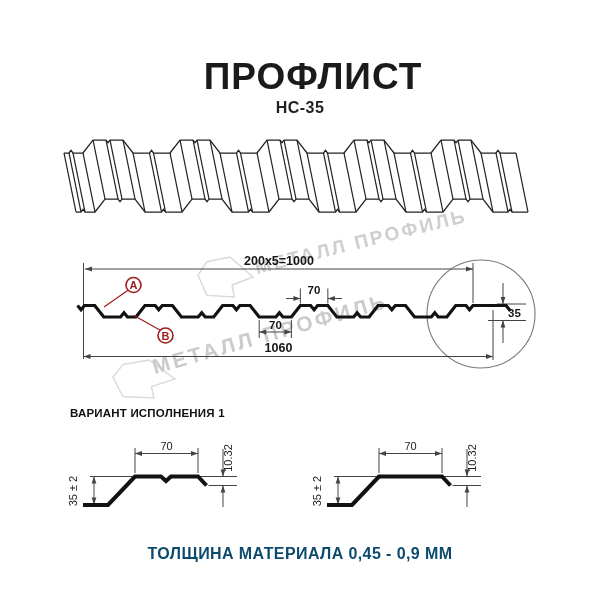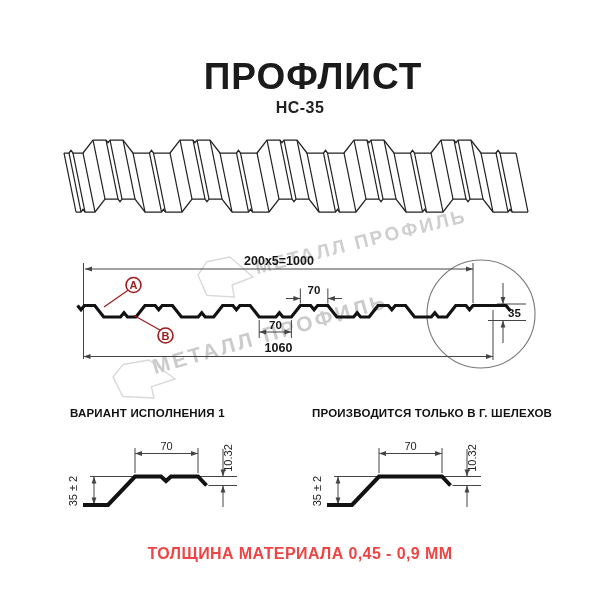--- a/index.html
+++ b/index.html
@@ -17,21 +17,21 @@
     top:99px;left:0;width:600px;text-align:center;
     font-size:16px;font-weight:700;letter-spacing:.5px;color:#222;
   }
   .variant-label{
     font-size:11.5px;font-weight:700;color:#111;line-height:15px;letter-spacing:.2px;
   }
   #v1-label{top:406px;left:70px;}
   #v2-label{top:406px;left:312px;}
   #footer{
     top:545px;left:0;width:600px;text-align:center;
-    font-size:16px;font-weight:600;letter-spacing:.4px;color:#ef4444;
+    font-size:16px;font-weight:600;letter-spacing:.4px;color:#0c4a6e;
   }
   svg text{font-family:"Liberation Sans", sans-serif;}
   .dim{font-size:11.5px;font-weight:700;fill:#161616;}
   .dimbig{font-size:12.5px;font-weight:700;fill:#161616;}
   .dimv{font-size:11px;font-weight:400;fill:#222;}
   .lbl{font-size:11px;font-weight:700;}
   .wm1{font-size:19px;font-weight:700;letter-spacing:2.5px;fill:#cfcfcf;}
   .wm2{font-size:21px;font-weight:700;letter-spacing:3px;fill:#cbcbcb;}
 </style>
 </head>
@@ -182,15 +182,14 @@
   <text class="dimv" x="232" y="458" text-anchor="middle" transform="rotate(-90 232 458)">10.32</text>
   <text class="dimv" x="77" y="491" text-anchor="middle" transform="rotate(-90 77 491)">35 ± 2</text>
 
   <text class="dimv" x="410.5" y="450" text-anchor="middle">70</text>
   <text class="dimv" x="476" y="458" text-anchor="middle" transform="rotate(-90 476 458)">10.32</text>
   <text class="dimv" x="321" y="491" text-anchor="middle" transform="rotate(-90 321 491)">35 ± 2</text>
 </svg>
 
 <div id="v1-label" class="abs variant-label">ВАРИАНТ ИСПОЛНЕНИЯ 1</div>
 <div id="v2-label" class="abs variant-label">
-  <div>ПРОИЗВОДИТСЯ ТОЛЬКО В Г. ШЕЛЕХОВ</div>
 </div>
 <div id="footer" class="abs">ТОЛЩИНА МАТЕРИАЛА 0,45 - 0,9 ММ</div>
 
 </body></html>

